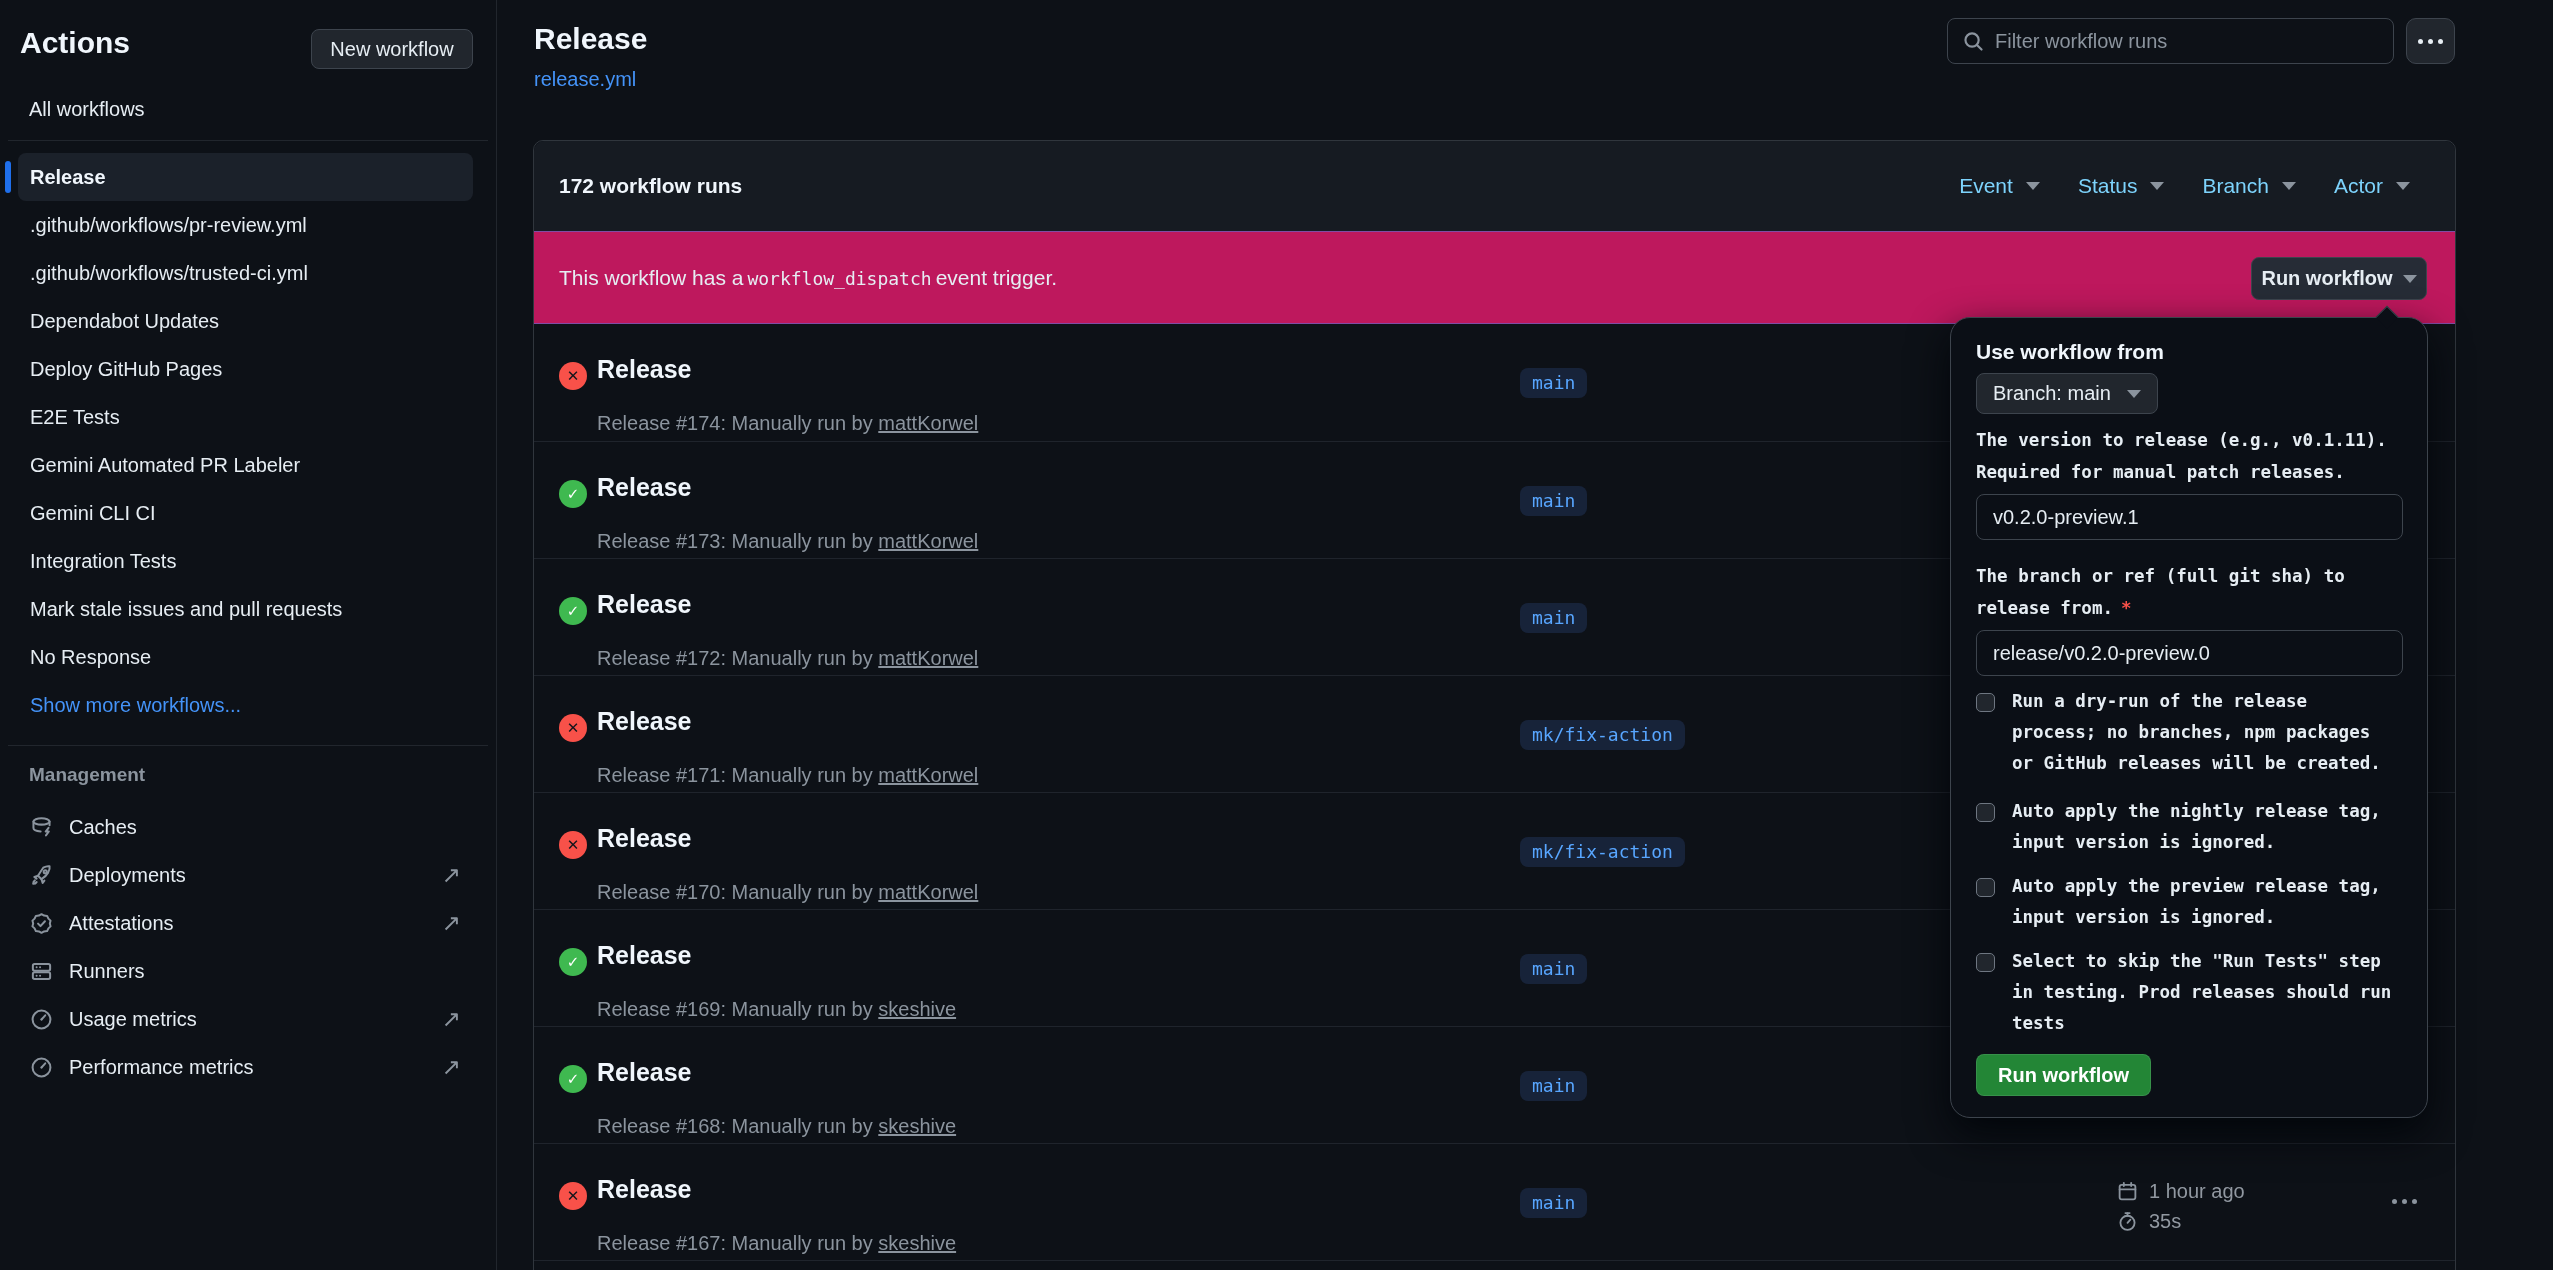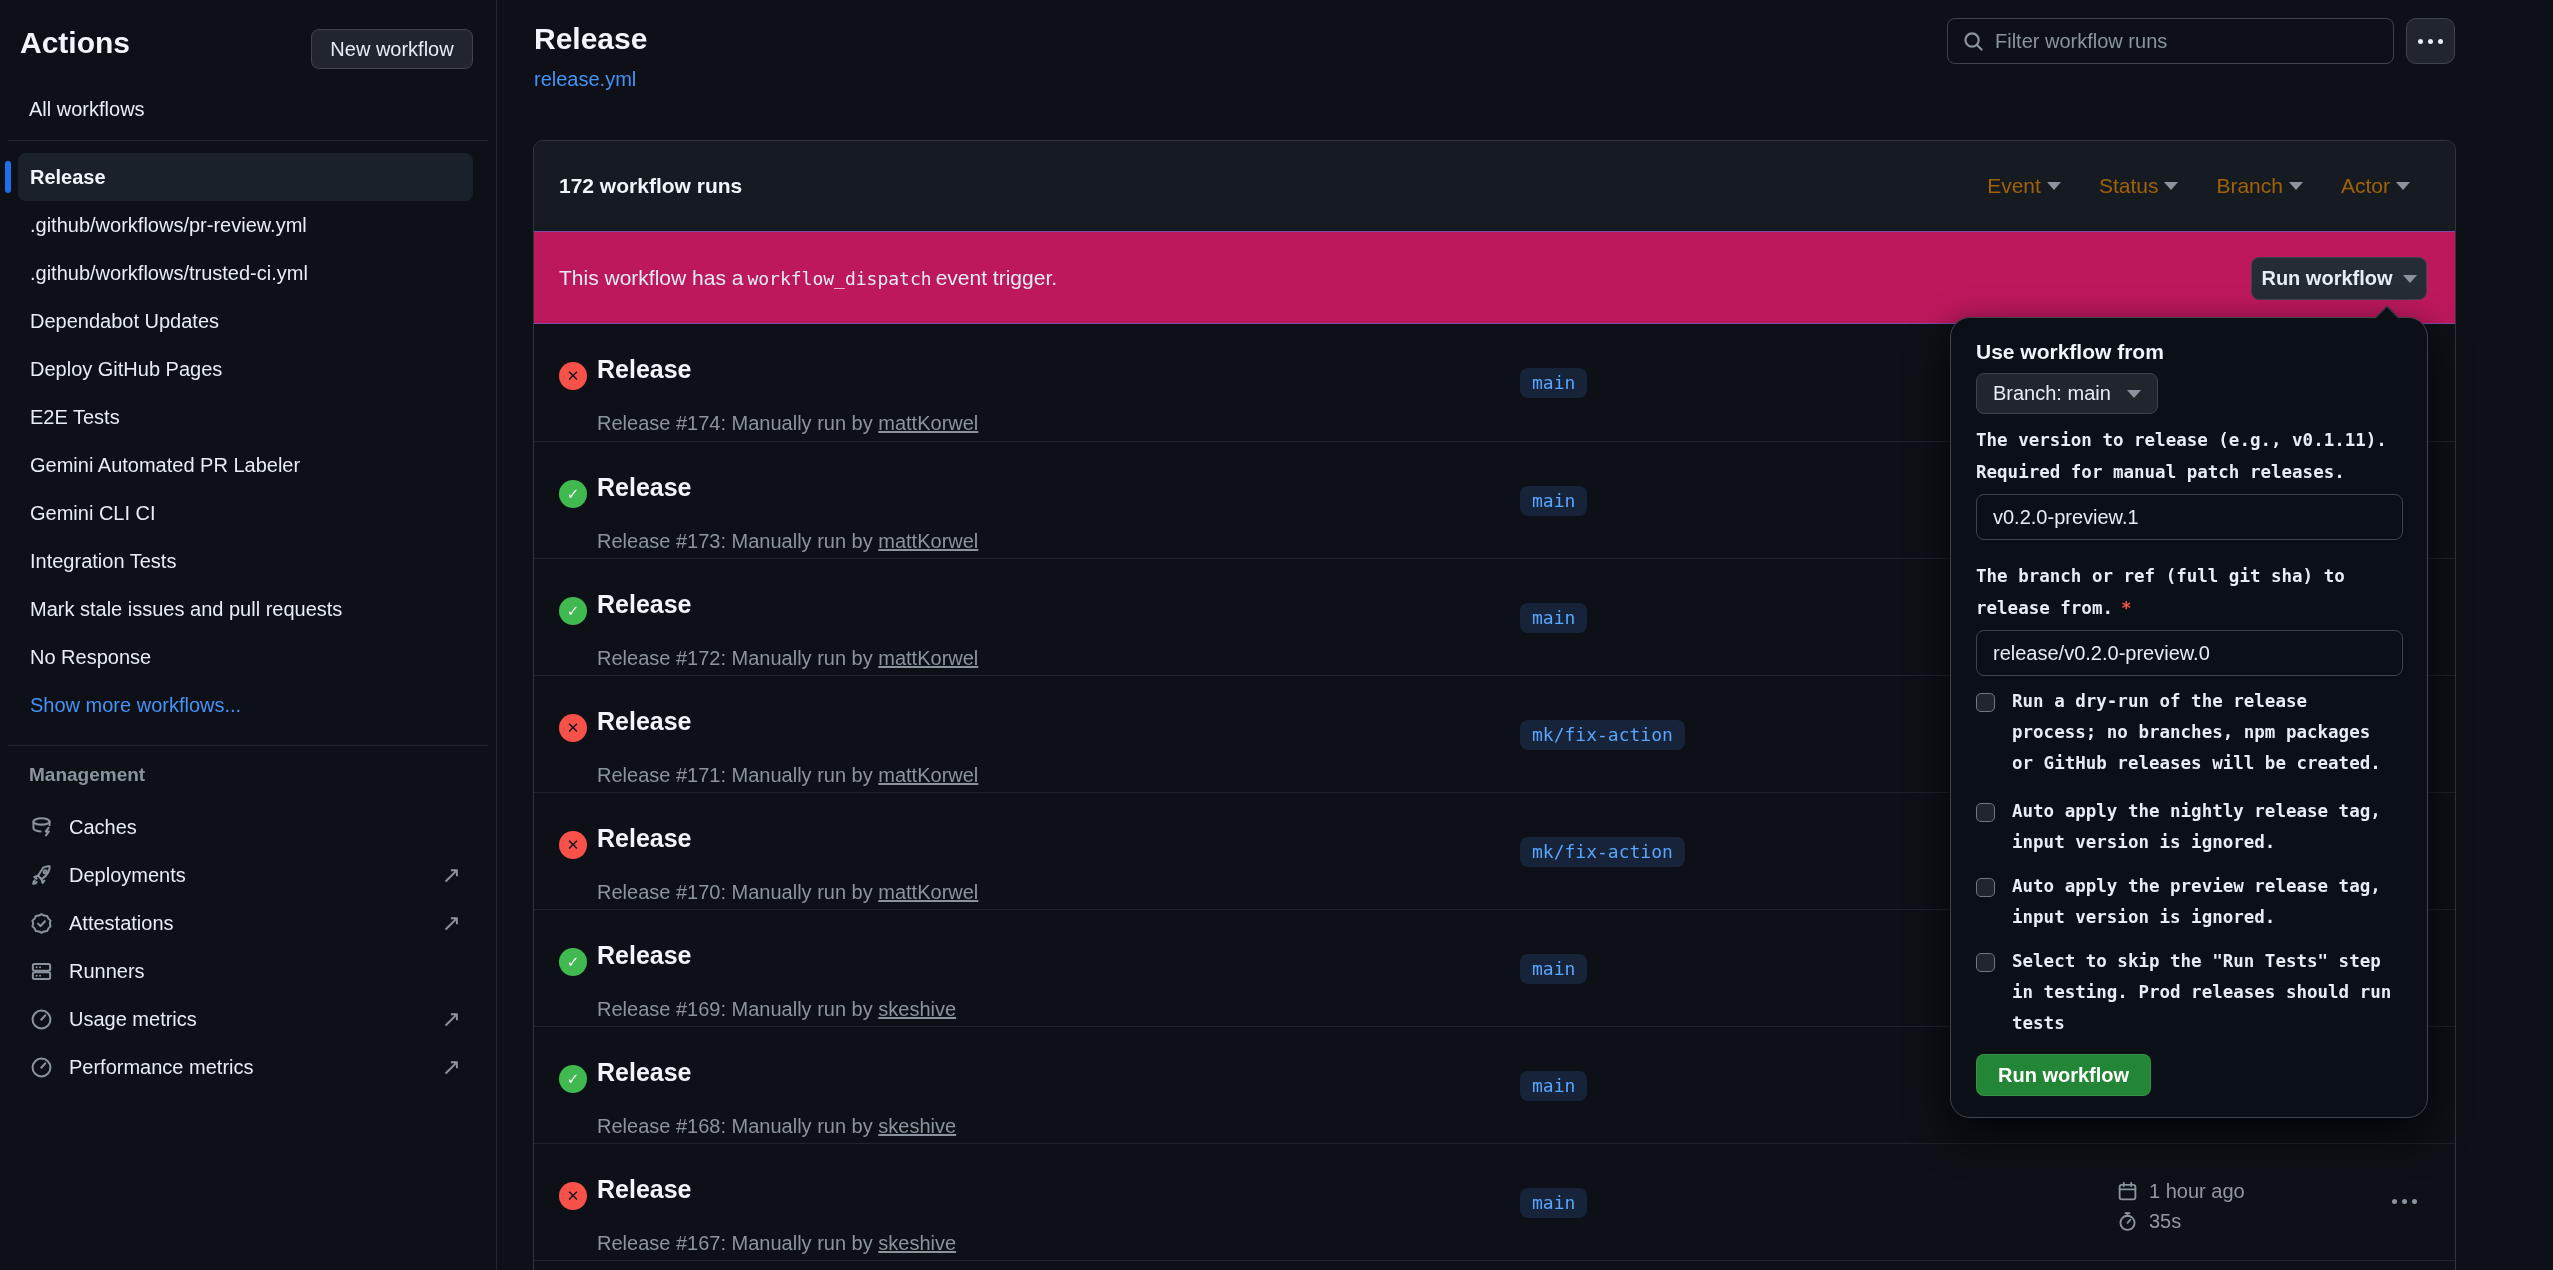--- a/index.html
+++ b/index.html
@@ -34,21 +34,21 @@
   .search-box input { flex:1; background:transparent; border:none; outline:none; color:#e6edf3; font-size:20px; font-family:inherit; }
   .search-box input::placeholder { color:#8b949e; }
   .top-kebab { position:absolute; left:2406px; top:18px; width:49px; height:46px; background:#21262d; border:1px solid #3d444d; border-radius:10px; display:flex; align-items:center; justify-content:center; gap:5px; cursor:pointer; }
   .dot { width:5px; height:5px; border-radius:50%; background:#e6edf3; }
 
   
   .runs-card { position:absolute; left:533px; top:140px; width:1923px; height:1200px; border:1px solid #30363d; border-radius:10px; background:#0d1117; }
   .runs-header { height:90px; background:#161b22; border-radius:10px 10px 0 0; display:flex; align-items:center; justify-content:space-between; padding:0 45px 0 25px; }
   .runs-count { font-size:21px; font-weight:700; color:#f0f6fc; }
   .filters { display:flex; gap:38px; }
-  .filter-item { display:flex; align-items:center; gap:6px; font-size:21px; color:#a16207; cursor:pointer; }
+  .filter-item { display:flex; align-items:center; gap:13px; font-size:21px; color:#7dd3fc; cursor:pointer; }
   .caret { width:0; height:0; border-left:7px solid transparent; border-right:7px solid transparent; border-top:8px solid #8b949e; }
   .banner { height:93px; background:#be185d; border-top:1px solid rgba(56,139,253,.45); border-bottom:1px solid rgba(56,139,253,.45); display:flex; align-items:center; padding-left:25px; position:relative; }
   .banner-text { font-size:21px; color:#e6edf3; }
   .banner-text .code { font-family:"DejaVu Sans Mono","Liberation Mono",monospace; font-size:18px; padding:0 4px; }
   .banner-run-btn { position:absolute; right:28px; top:25px; width:176px; height:43px; background:#262c36; border:1px solid #3d444d; border-radius:8px; color:#e6edf3; font-size:20px; font-weight:600; display:flex; align-items:center; justify-content:center; gap:10px; cursor:pointer; }
 
   .run-row { height:117px; border-top:1px solid #1f242c; position:relative; }
   .run-row:first-child { border-top:none; }
   .status-icon { position:absolute; left:25px; top:38px; width:28px; height:28px; border-radius:50%; display:flex; align-items:center; justify-content:center; font-weight:900; font-size:15px; }
   .status-icon.failure { background:#f85149; color:#10141b; }

